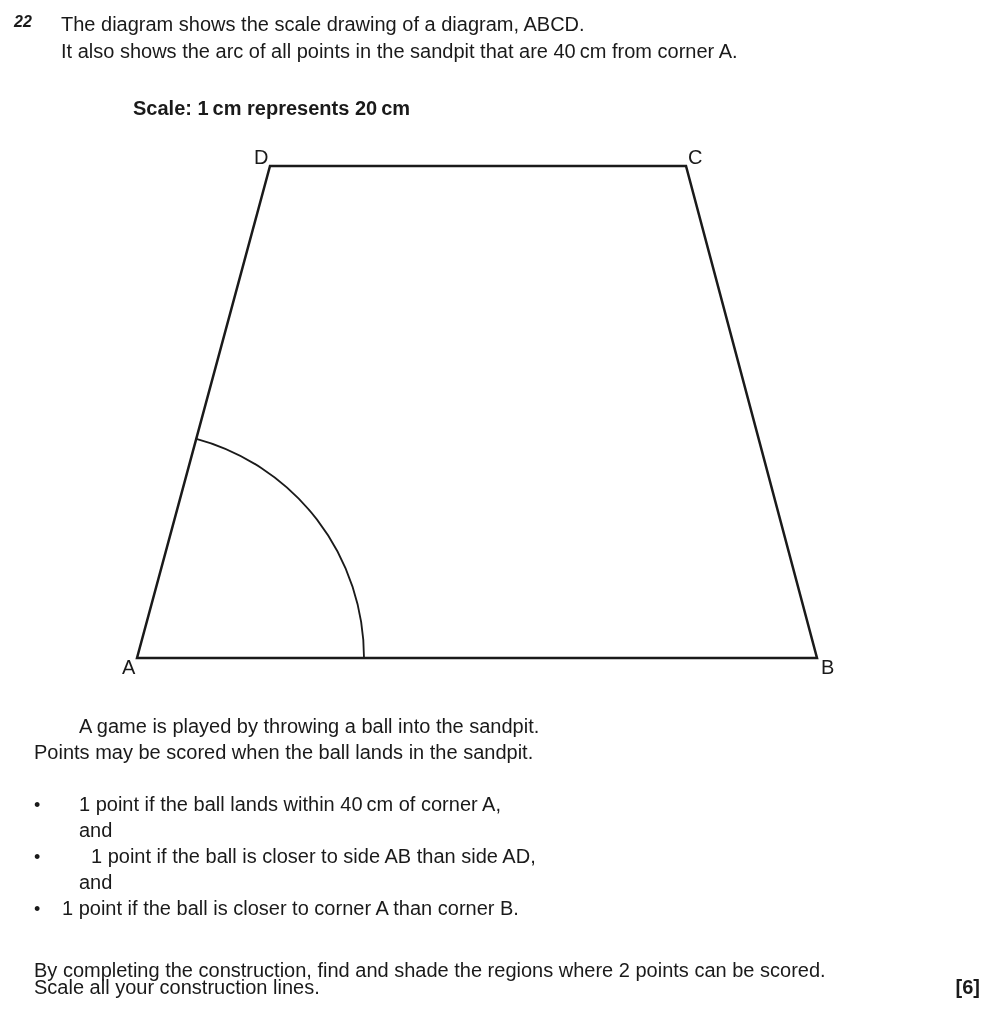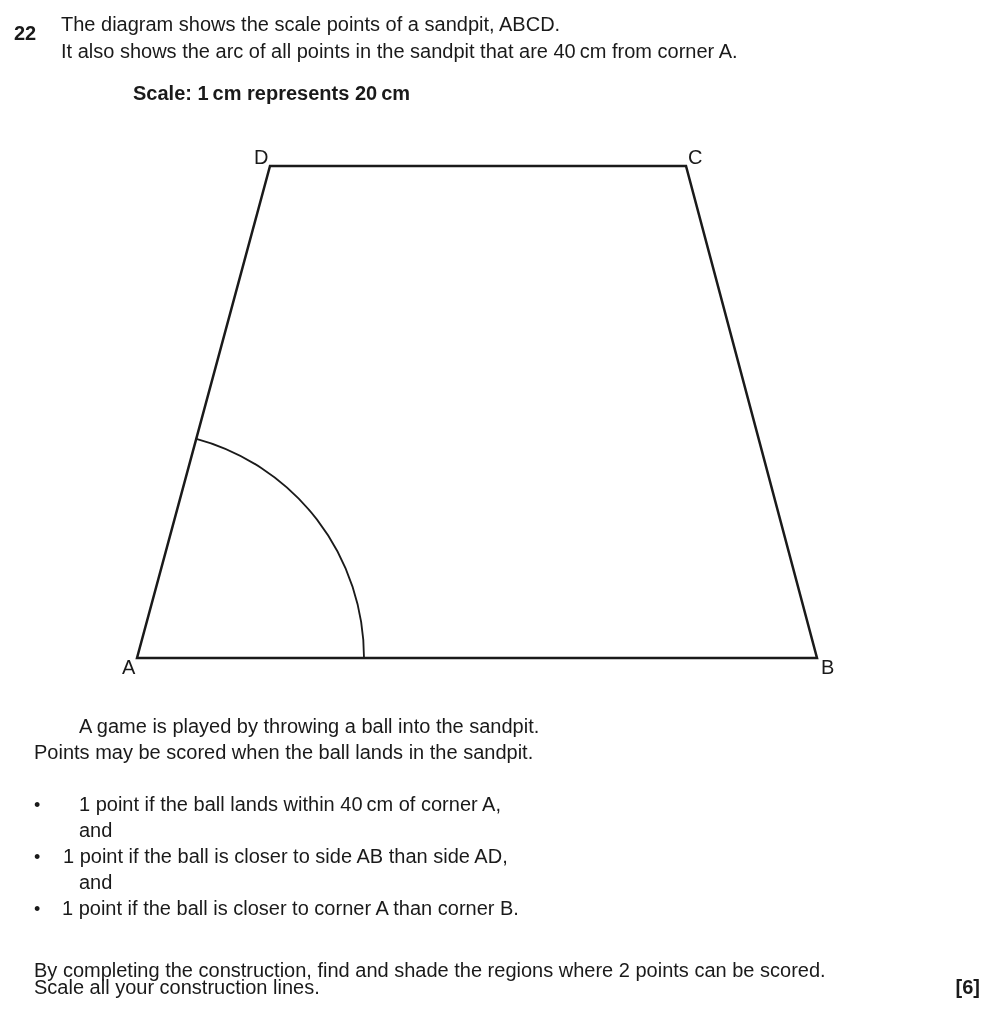--- a/index.html
+++ b/index.html
@@ -1,33 +1,33 @@
 <!DOCTYPE html>
 <html><head>
 <meta charset="utf-8">
 <style>
   html, body { margin: 0; padding: 0; background: #ffffff; }
   body {
     width: 1000px; height: 1018px; position: relative; overflow: hidden;
     font-family: "Liberation Sans", sans-serif; color: #1a1a1a;
   }
   .abs { position: absolute; white-space: nowrap; }
-  .qnum { left: 14px; top: 22px; font-size: 20px; font-weight: bold; }
+  .qnum { left: 14px; top: 13px; font-size: 16px; font-weight: bold; font-style: italic; }
   .line { font-size: 20px; }
-  .scale { left: 133px; top: 82px; font-size: 20px; font-weight: bold; }
+  .scale { left: 133px; top: 97px; font-size: 20px; font-weight: bold; }
   .label { font-size: 20px; }
   .bullet { font-size: 18px; }
   .marks { right: 20px; top: 976px; font-size: 20px; font-weight: bold; }
   svg.diagram { position: absolute; left: 0; top: 0; }
 </style>
 </head>
 <body>
 
 <div class="abs qnum">22</div>
-<div class="abs line" style="left:61px; top:13px;">The diagram shows the scale points of a sandpit, ABCD.</div>
+<div class="abs line" style="left:61px; top:13px;">The diagram shows the scale drawing of a diagram, ABCD.</div>
 <div class="abs line" style="left:61px; top:40px;">It also shows the arc of all points in the sandpit that are 40 cm from corner A.</div>
 <div class="abs scale">Scale: 1 cm represents 20 cm</div>
 
 <svg class="diagram" width="1000" height="700">
   <polygon points="137,658 817,658 686,166 270,166" fill="none" stroke="#1a1a1a" stroke-width="2.5" stroke-linejoin="miter"></polygon>
 
   <path d="M 364 658 A 227 227 0 0 0 195.5 438.6" fill="none" stroke="#1a1a1a" stroke-width="1.8"></path>
 </svg>
 
 <div class="abs label" style="left:122px; top:656px;">A</div>
@@ -36,21 +36,21 @@
 <div class="abs label" style="left:254px; top:146px;">D</div>
 
 <div class="abs line" style="left:34px; top:715px;margin-left:45px;">A game is played by throwing a ball into the sandpit.</div>
 <div class="abs line" style="left:34px; top:741px;">Points may be scored when the ball lands in the sandpit.</div>
 
 <div class="abs bullet" style="left:34px; top:795px;">•</div>
 <div class="abs line" style="left:79px; top:793px;">1 point if the ball lands within 40 cm of corner A,</div>
 <div class="abs line" style="left:79px; top:819px;">and</div>
 
 <div class="abs bullet" style="left:34px; top:847px;">•</div>
-<div class="abs line" style="left:63px; top:845px;text-align:center;">1 point if the ball is closer to side AB than side AD,</div>
+<div class="abs line" style="left:91px; top:845px;text-align:center;">1 point if the ball is closer to side AB than side AD,</div>
 <div class="abs line" style="left:79px; top:871px;">and</div>
 
 <div class="abs bullet" style="left:34px; top:899px;">•</div>
 <div class="abs line" style="left:62px; top:897px;">1 point if the ball is closer to corner A than corner B.</div>
 
 <div class="abs line" style="left:34px; top:950px;margin-top:9px;">By completing the construction, find and shade the regions where 2 points can be scored.</div>
 <div class="abs line" style="left:34px; top:976px;">Scale all your construction lines.</div>
 <div class="abs marks">[6]</div>
 
 </body></html>

